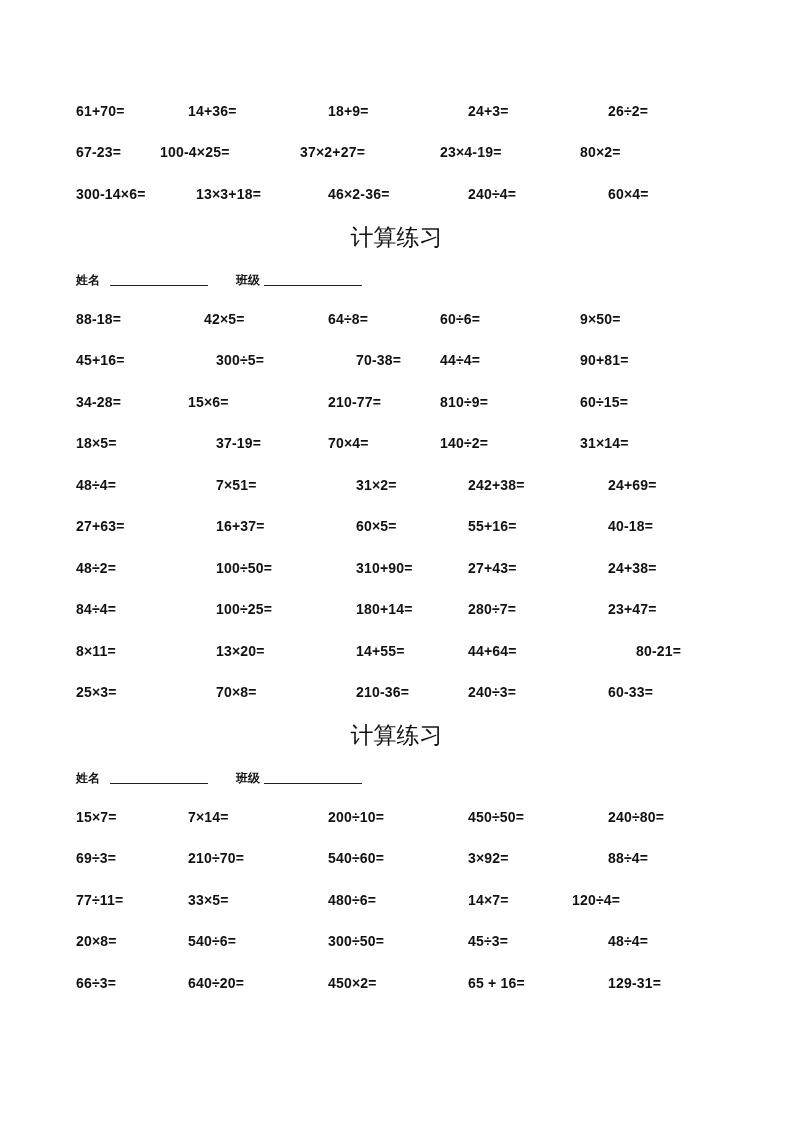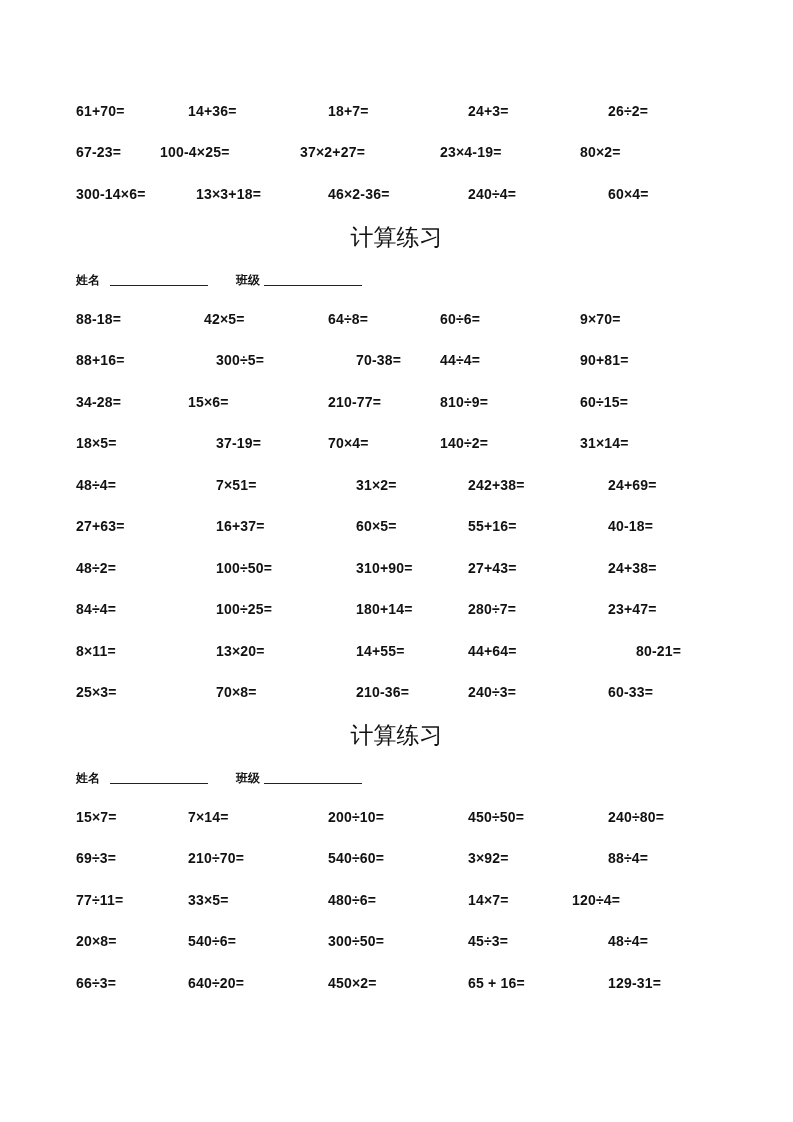--- a/index.html
+++ b/index.html
@@ -27,21 +27,21 @@
       position: absolute; top: 15px; height: 0; border-bottom: 1px solid #222;
     }
   </style>
 </head>
 <body>
 
 <div>
   <div class="row" style="top:101px">
     <span class="cell" style="left:76px">61+70=</span>
     <span class="cell" style="left:188px">14+36=</span>
-    <span class="cell" style="left:328px">18+7=</span>
+    <span class="cell" style="left:328px">18+9=</span>
     <span class="cell" style="left:468px">24+3=</span>
     <span class="cell" style="left:608px">26÷2=</span>
   </div>
   <div class="row" style="top:142px">
     <span class="cell" style="left:76px">67-23=</span>
     <span class="cell" style="left:160px">100-4×25=</span>
     <span class="cell" style="left:300px">37×2+27=</span>
     <span class="cell" style="left:440px">23×4-19=</span>
     <span class="cell" style="left:580px">80×2=</span>
   </div>
@@ -61,24 +61,24 @@
     <span class="info-line" style="left:110px; width:98px"></span>
     <span class="info-label" style="left:236px">班级</span>
     <span class="info-line" style="left:264px; width:98px"></span>
   </div>
 
   <div class="row" style="top:309px">
     <span class="cell" style="left:76px">88-18=</span>
     <span class="cell" style="left:204px">42×5=</span>
     <span class="cell" style="left:328px">64÷8=</span>
     <span class="cell" style="left:440px">60÷6=</span>
-    <span class="cell" style="left:580px">9×70=</span>
+    <span class="cell" style="left:580px">9×50=</span>
   </div>
   <div class="row" style="top:350px">
-    <span class="cell" style="left:76px">88+16=</span>
+    <span class="cell" style="left:76px">45+16=</span>
     <span class="cell" style="left:216px">300÷5=</span>
     <span class="cell" style="left:356px">70-38=</span>
     <span class="cell" style="left:440px">44÷4=</span>
     <span class="cell" style="left:580px">90+81=</span>
   </div>
   <div class="row" style="top:392px">
     <span class="cell" style="left:76px">34-28=</span>
     <span class="cell" style="left:188px">15×6=</span>
     <span class="cell" style="left:328px">210-77=</span>
     <span class="cell" style="left:440px">810÷9=</span>

